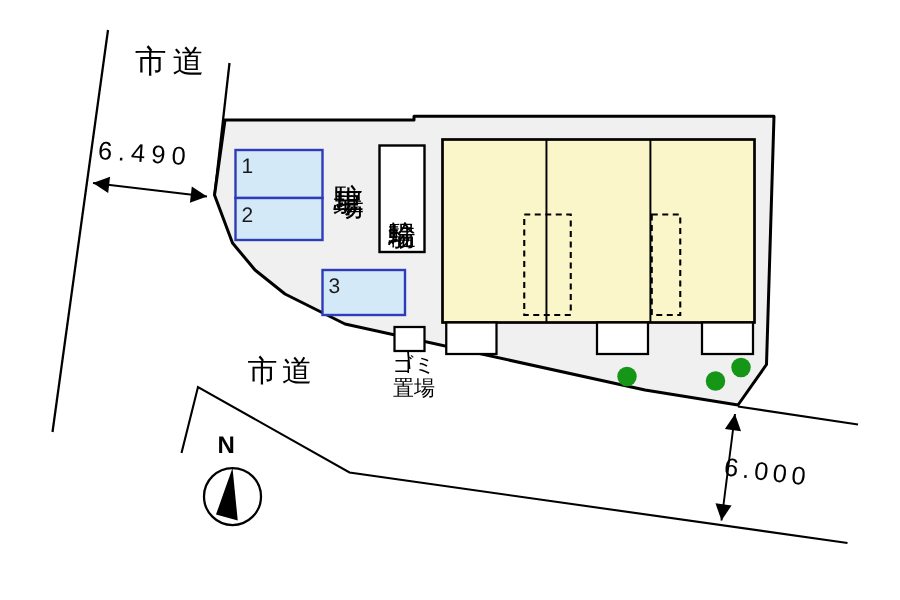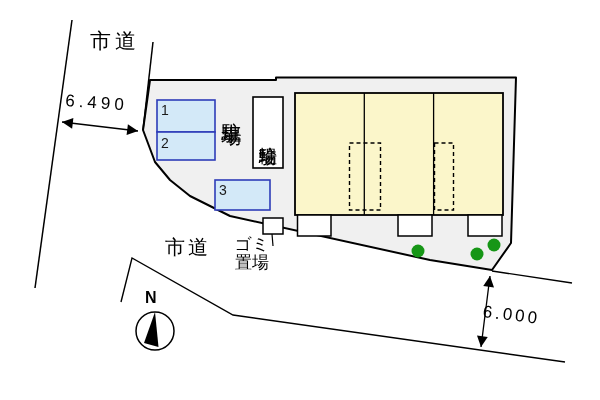--- a/index.html
+++ b/index.html
@@ -12,21 +12,21 @@
   .lbl-road-top{left:90px;top:27px;font-size:21px;letter-spacing:4px;}
   .lbl-dim-left{left:66px;top:91px;font-size:17px;letter-spacing:4px;transform:rotate(4deg);transform-origin:left top;}
   .lbl-space{font-size:14px;color:#1a1a1a;}
   .lbl-space1{left:161px;top:102px;}
   .lbl-space2{left:161px;top:135px;}
   .lbl-space3{left:219px;top:182px;}
   .lbl-parking{left:219px;top:106px;font-size:20px;writing-mode:vertical-rl;text-orientation:upright;letter-spacing:2px;}
   .lbl-bicycle{left:253px;top:98px;width:30px;height:70px;display:flex;align-items:center;justify-content:center;
     font-size:18px;writing-mode:vertical-rl;text-orientation:upright;letter-spacing:1px;}
   .lbl-road-bottom{left:165px;top:234px;font-size:20px;letter-spacing:3px;}
-  .lbl-garbage{left:228px;top:236px;width:48px;font-size:17px;line-height:1.08;white-space:pre-line;text-align:center;}
+  .lbl-garbage{left:252px;top:236px;width:48px;font-size:14px;line-height:1.08;white-space:pre-line;text-align:center;}
   .lbl-dim-right{left:484px;top:302px;font-size:17px;letter-spacing:3px;transform:rotate(7deg);transform-origin:left top;}
   .lbl-north{left:145px;top:289px;font-size:16px;font-weight:bold;}
 </style>
 </head>
 <body>
 
 <div class="canvas">
 
   <svg width="600" height="400" viewBox="0 0 600 400">
     <defs>

